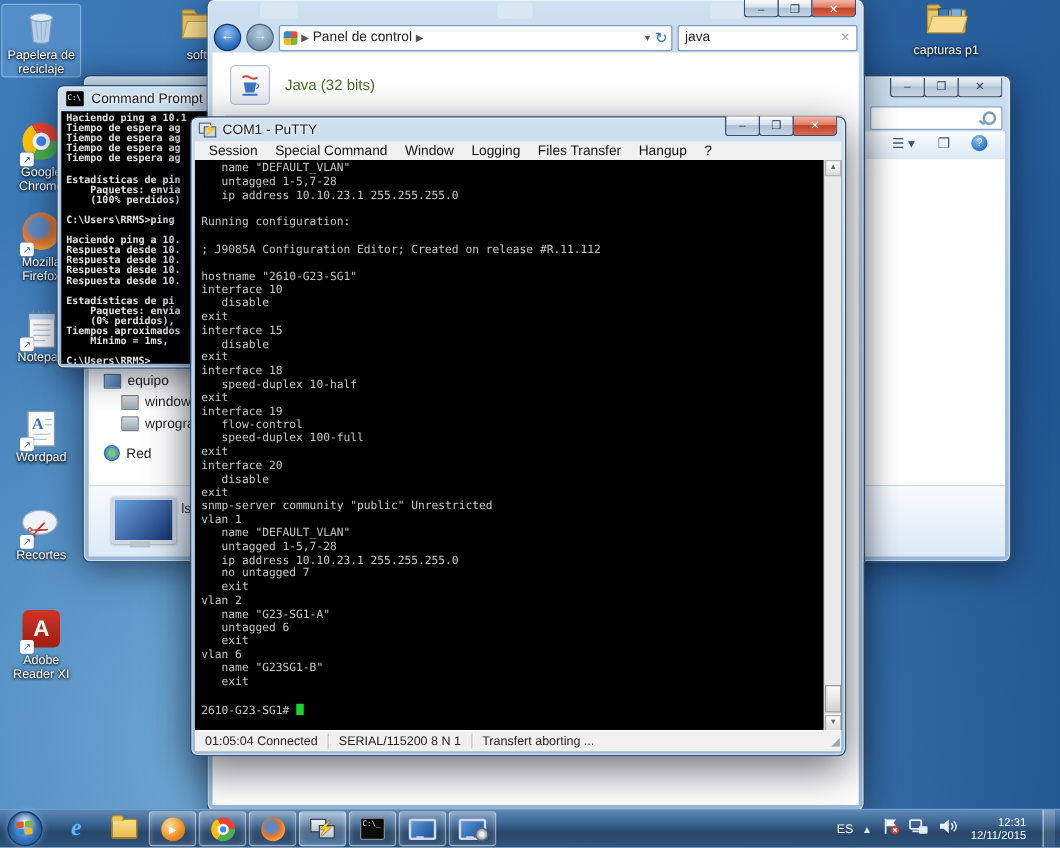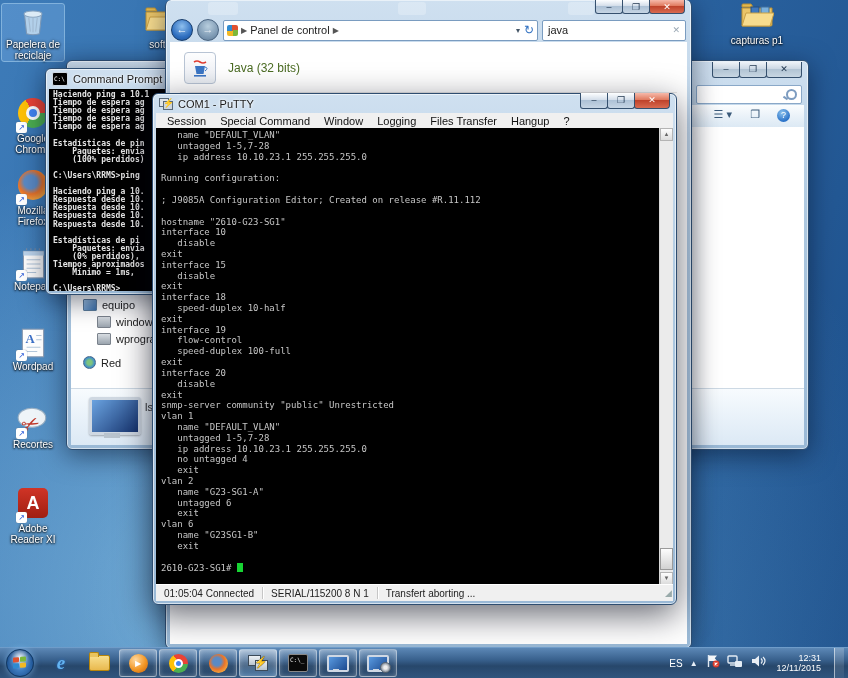--- a/index.html
+++ b/index.html
@@ -451,21 +451,21 @@
           <div class="tline">   speed-duplex 100-full</div>
           <div class="tline">exit</div>
           <div class="tline">interface 20</div>
           <div class="tline">   disable</div>
           <div class="tline">exit</div>
           <div class="tline">snmp-server community "public" Unrestricted</div>
           <div class="tline">vlan 1</div>
           <div class="tline">   name "DEFAULT_VLAN"</div>
           <div class="tline">   untagged 1-5,7-28</div>
           <div class="tline">   ip address 10.10.23.1 255.255.255.0</div>
-          <div class="tline">   no untagged 4</div>
+          <div class="tline">   no untagged 7</div>
           <div class="tline">   exit</div>
           <div class="tline">vlan 2</div>
           <div class="tline">   name "G23-SG1-A"</div>
           <div class="tline">   untagged 6</div>
           <div class="tline">   exit</div>
           <div class="tline">vlan 6</div>
           <div class="tline">   name "G23SG1-B"</div>
           <div class="tline">   exit</div>
           <div class="tline"></div>
         </div>

